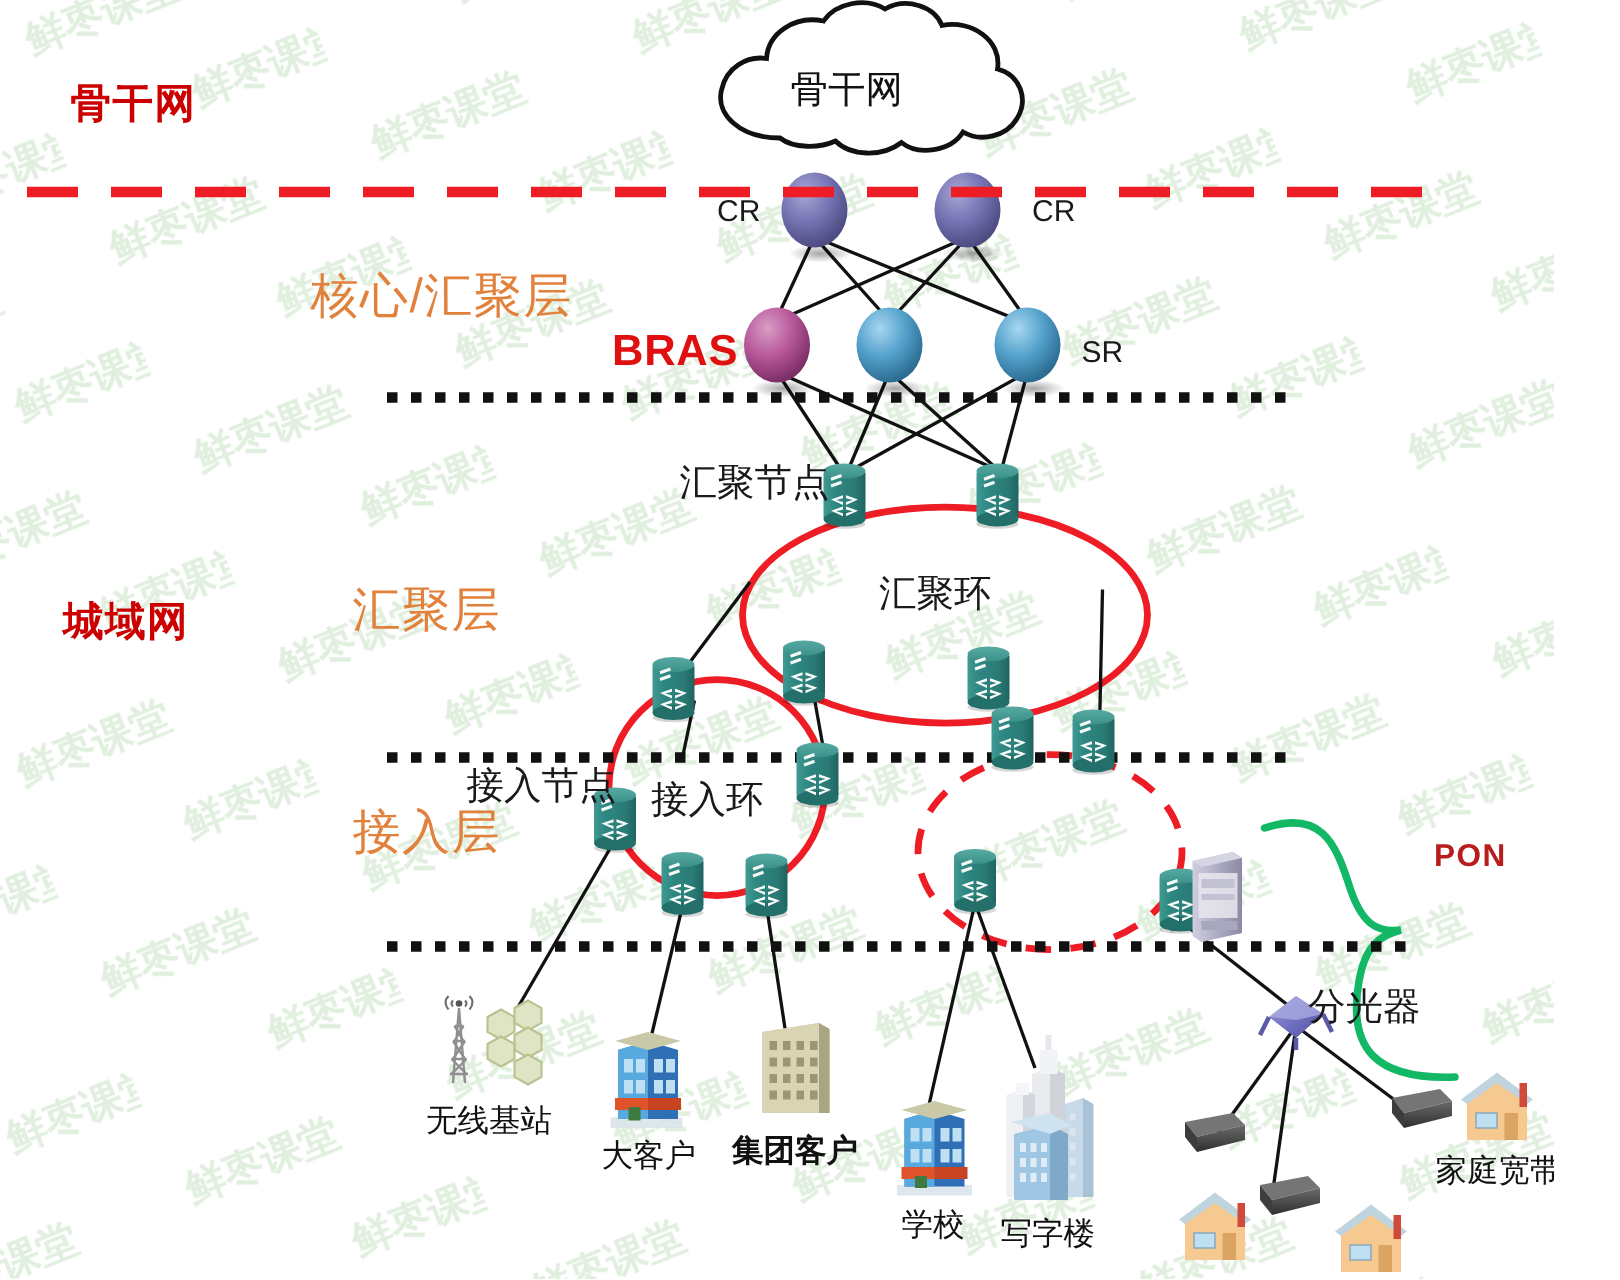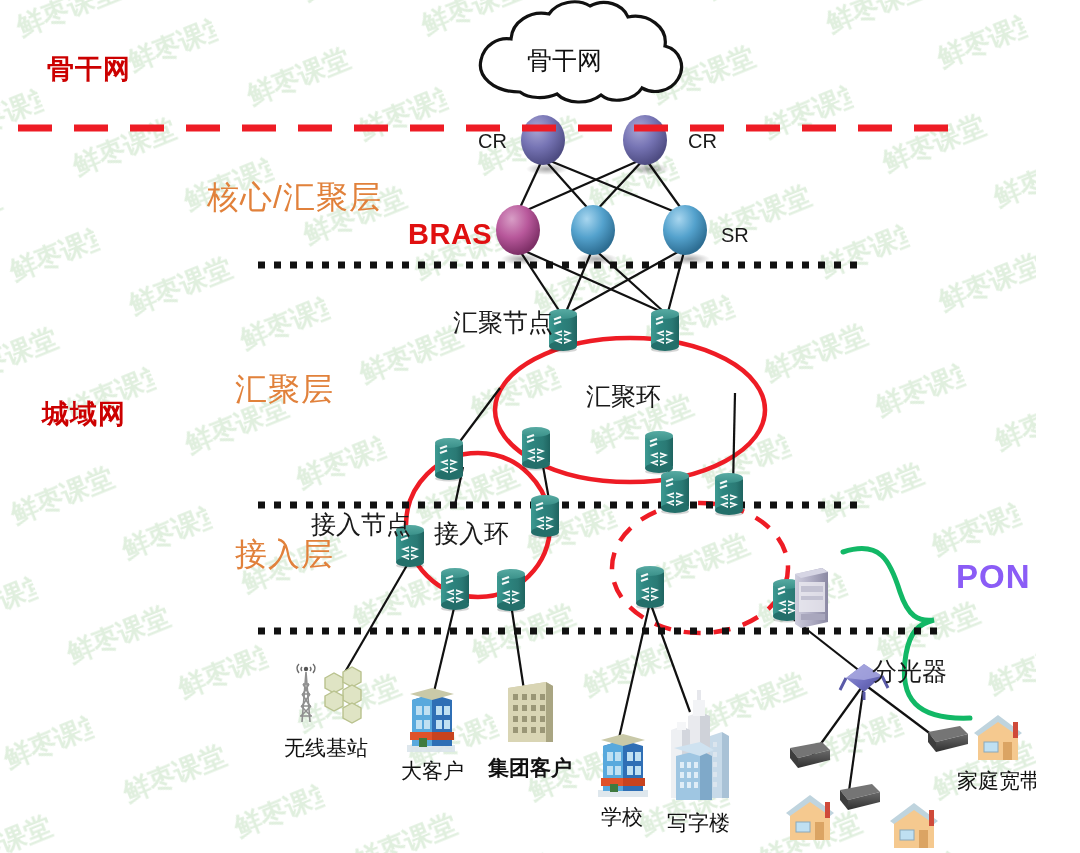--- a/index.html
+++ b/index.html
@@ -24,21 +24,21 @@
   .lbl-red {
     color: #CC0000; font-weight: bold;
     font-size: 27px; letter-spacing: 1px;
   }
   .lbl-orange {
     color: #E1813B; font-size: 32px; letter-spacing: 1px;
   }
   .lbl-black { color: #1a1a1a; font-size: 20px; }
   .lbl-black-sm { color: #1a1a1a; font-size: 25px; }
   .lbl-cloud { color: #111; font-size: 25px; }
-  .lbl-green { color: #8b5cf6; font-weight: bold; font-size: 33px; letter-spacing: 1px; }
+  .lbl-green { color: #b91c1c; font-weight: bold; font-size: 21px; letter-spacing: 1px; }
   .lbl-bras { color: #E01010; font-weight: bold; font-size: 29px; letter-spacing: .5px; }
   .lbl-ep { color: #111; font-size: 21px; }
 </style>
 </head>
 <body>
 
 <div id="stage">
 
   <svg id="wm" viewBox="0 0 1080 853" xmlns="http://www.w3.org/2000/svg">
     <defs>
@@ -378,21 +378,21 @@
   </svg>
 
   <div id="labels">
 
     <div class="lbl lbl-red" style="left:47px; top:56px;">骨干网</div>
 
     <div class="lbl lbl-red" style="left:42px; top:401px;">城域网</div>
 
     <div class="lbl lbl-orange" style="left:207px; top:181px;">核心/汇聚层</div>
 
-    <div class="lbl lbl-orange" style="left:235px; top:373px;">汇聚层</div>
+    <div class="lbl lbl-orange" style="left:235px; top:390px;">汇聚层</div>
 
     <div class="lbl lbl-orange" style="left:235px; top:538px;text-align:right;">接入层</div>
 
     <div class="lbl lbl-cloud" style="left:527px; top:48px;">骨干网</div>
 
     <div class="lbl lbl-black" style="left:478px; top:131px;">CR</div>
 
     <div class="lbl lbl-black" style="left:688px; top:131px;">CR</div>
 
     <div class="lbl lbl-bras" style="left:408px; top:220px;">BRAS</div>

